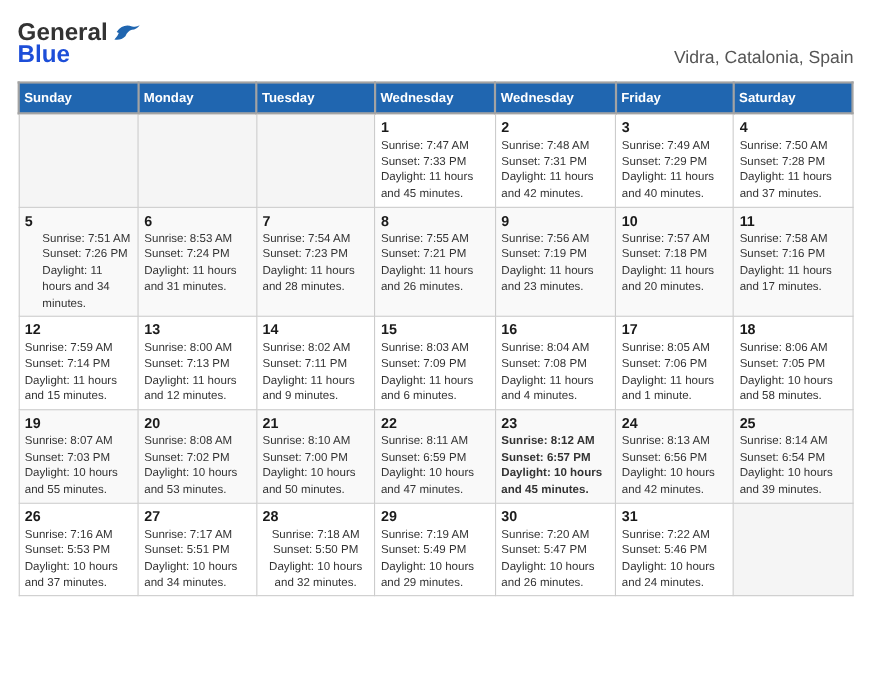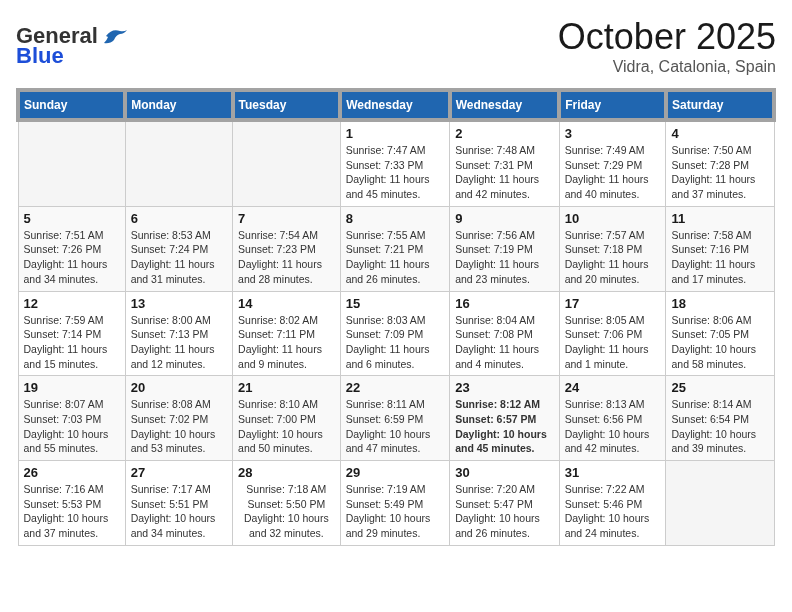--- a/index.html
+++ b/index.html
@@ -6,21 +6,21 @@
     body {
       font-family: Arial, sans-serif;
       background: #fff;
       width: 792px;
       min-height: 612px;
       padding: 16px;
     }
     .header {
       display: flex;
       justify-content: space-between;
-      align-items: center;
+      align-items: flex-end;
       margin-bottom: 12px;
     }
     .logo {
       display: flex;
       flex-direction: column;
       align-items: flex-start;
     }
     .logo-line {
       display: flex;
       align-items: center;
@@ -44,21 +44,21 @@
       border-collapse: collapse;
       font-size: 11px;
     }
     thead tr th {
       background-color: #2066b0;
       color: #fff;
       padding: 6px 4px;
       text-align: left;
       font-weight: bold;
       font-size: 12px;
-      border: 4px solid #a3a3a3;
+      border: 2px solid #a3a3a3;
     }
     tbody tr td {
       border: 1px solid #ccc;
       padding: 4px 5px;
       vertical-align: top;
       width: 113px;
       min-height: 80px;
       background: #fff;
     }
     tbody tr:nth-child(even) td {
@@ -87,21 +87,20 @@
   <div class="logo">
     <div class="logo-line">
       <span style="font-size:22px;font-weight:bold;color:#333;">General</span>
       <svg width="26" height="20" viewBox="0 0 26 20" style="margin-left:2px;">
         <path d="M4,10 Q10,2 18,5 Q22,6 25,4 Q22,8 18,8 Q14,9 12,14 Q8,18 2,17 Q5,14 6,11 Z" fill="#2066b0"></path>
       </svg>
     </div>
     <span style="font-size:22px;font-weight:bold;color:#1d4ed8;margin-top:-6px;">Blue</span>
   </div>
   <div class="title-section">
-    <h1>October 2025</h1>
     <h2>Vidra, Catalonia, Spain</h2>
   </div>
 </div>
 
 <table>
   <thead>
     <tr>
     <th>Sunday</th>
         <th>Monday</th>
         <th>Tuesday</th>
@@ -137,21 +136,21 @@
         <td>
           <span class="day-number">4</span>
           <div class="day-info" style="white-space: pre-line;">Sunrise: 7:50 AM
 Sunset: 7:28 PM
 Daylight: 11 hours and 37 minutes.</div>
         </td>
       </tr>
       <tr>
         <td>
           <span class="day-number">5</span>
-          <div class="day-info" style="white-space: pre-line;">Sunrise: 7:51 AM
+          <div class="day-info" style="white-space: pre-line; margin-left: 16px;">Sunrise: 7:51 AM
 Sunset: 7:26 PM
 Daylight: 11 hours and 34 minutes.</div>
         </td>
         <td>
           <span class="day-number">6</span>
           <div class="day-info" style="white-space: pre-line;">Sunrise: 8:53 AM
 Sunset: 7:24 PM
 Daylight: 11 hours and 31 minutes.</div>
         </td>
         <td>

